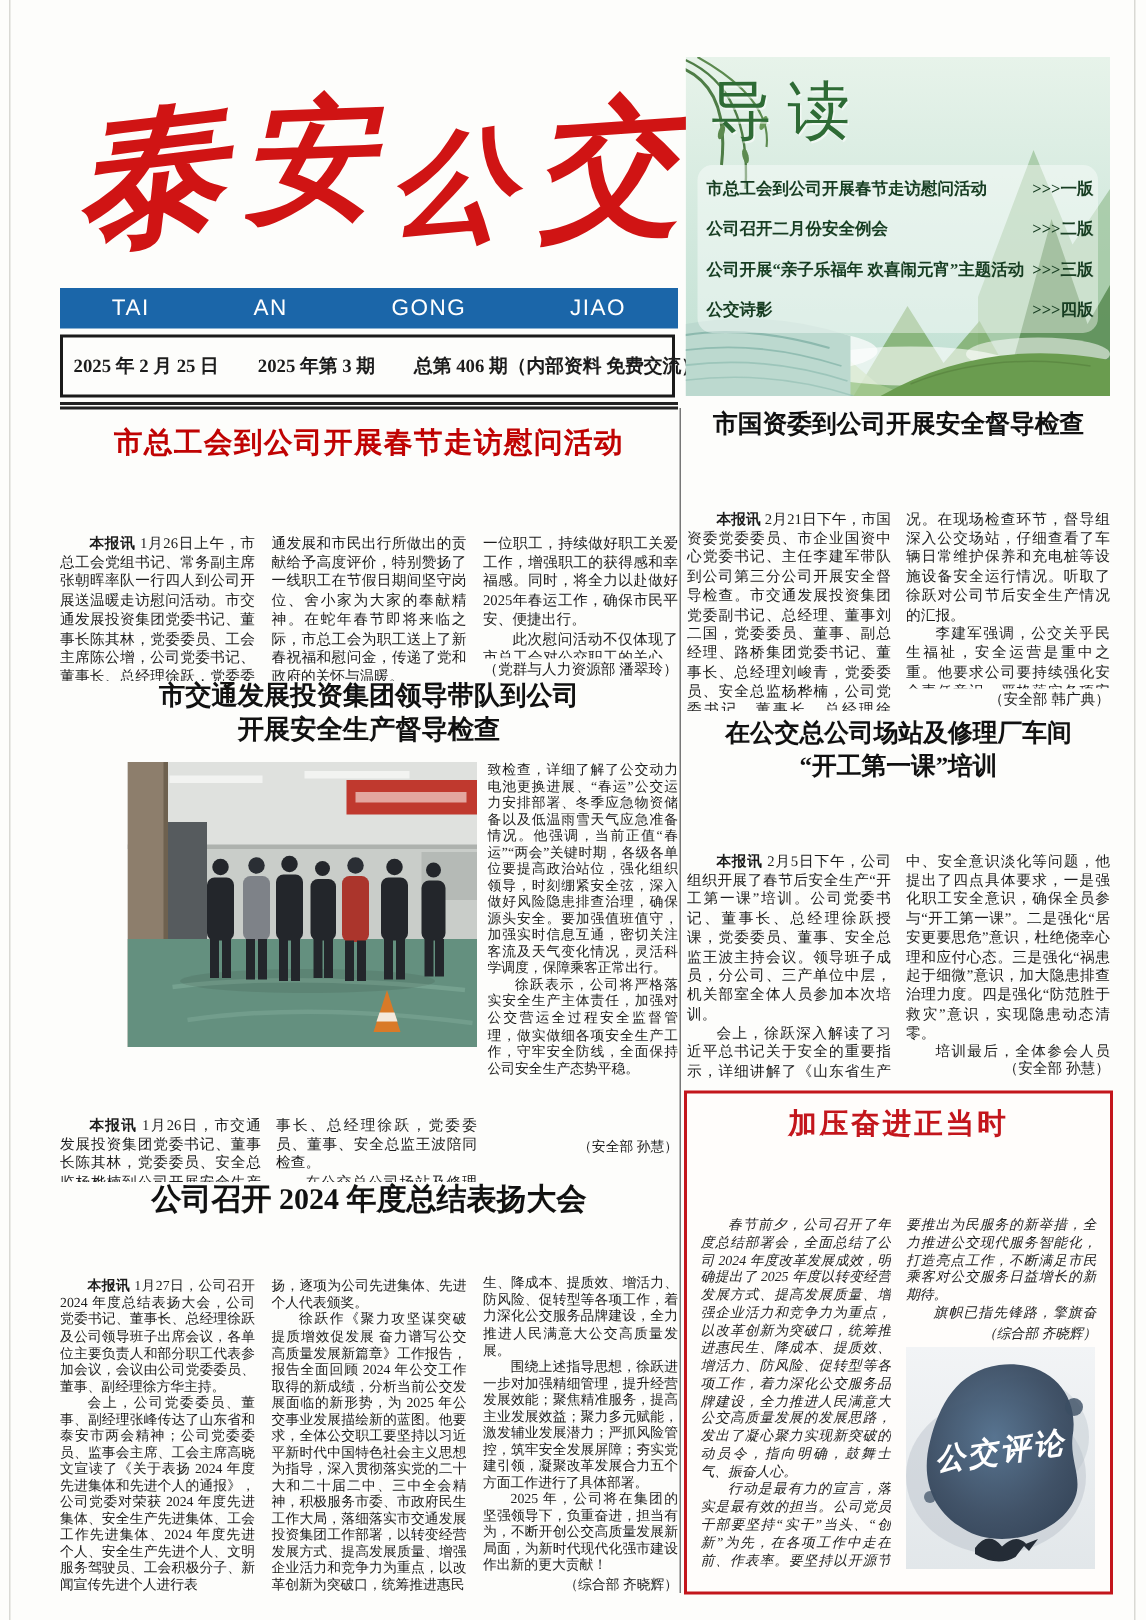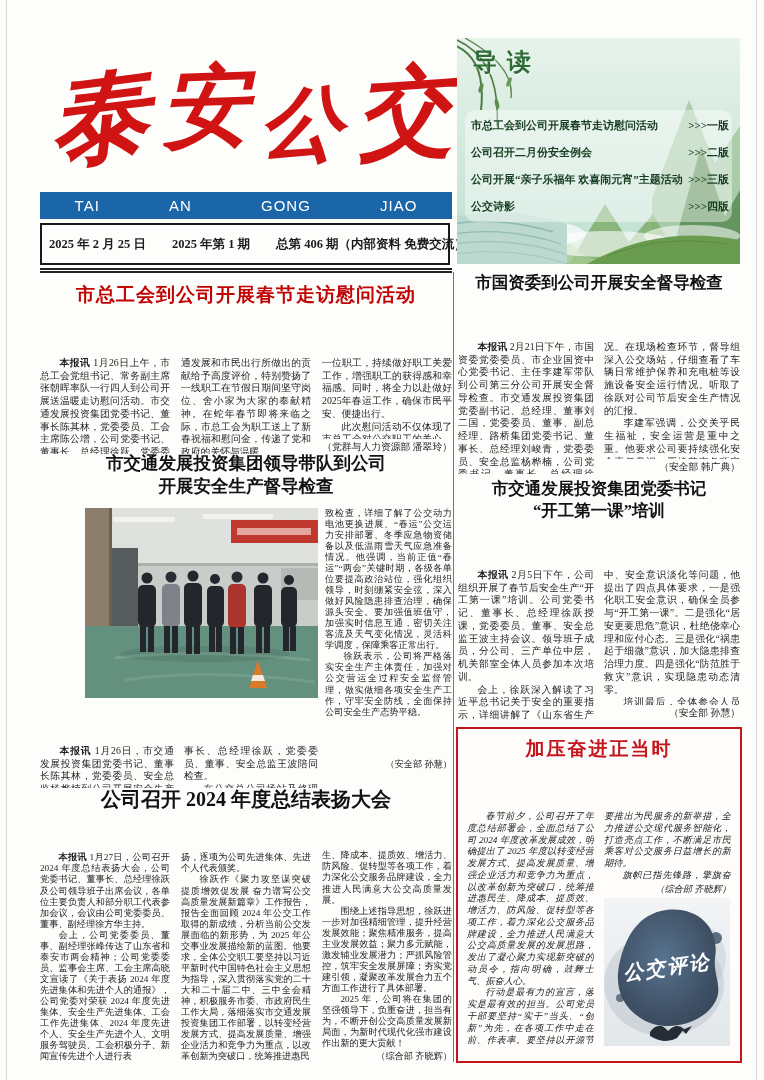--- a/index.html
+++ b/index.html
@@ -27,21 +27,21 @@
   .pub-host{margin-right:40px;letter-spacing:6px;}
   .pub-email{font-family:"DejaVu Sans Mono",monospace;font-size:11.5px;font-weight:700;}
   .pub-date{margin-right:26px;}
   .pub-issue{margin-right:26px;}
   #doublerule{left:40px;top:268px;width:412px;height:5px;border-top:2.5px solid #222;border-bottom:2.5px solid #222;box-sizing:border-box;}
   #vdivider{left:453px;top:272px;height:790px;border-left:1px solid #777;width:0;}
 
   
   #daodu{left:457px;top:38px;width:283px;height:226px;overflow:hidden;}
   #daodu svg{position:absolute;left:0;top:0;}
-  .daodu-title{position:absolute;left:16px;top:8px;font-size:24px;font-weight:700;color:#2e6b35;
+  .daodu-title{position:absolute;left:16px;top:8px;font-size:42px;font-weight:400;color:#2e6b35;
                letter-spacing:10px;text-shadow:1px 1px 0 rgba(255,255,255,.55);}
   .daodu-panel{position:absolute;left:8px;top:72px;width:267px;height:112px;background:rgba(255,255,255,.42);border-radius:10px;}
   .daodu-items{position:absolute;left:14px;top:80px;width:258px;}
   .daodu-item{display:flex;justify-content:space-between;align-items:baseline;gap:4px;
               font-size:11px;font-weight:700;color:#173d22;margin-bottom:12px;white-space:nowrap;}
 
   
   .headline{position:absolute;text-align:center;font-weight:800;color:#111;}
   .red{color:#c00303;}
   .cols{position:absolute;display:flex;}
@@ -77,21 +77,21 @@
   </div>
   <div class="abs" id="bluebar">
     <span>TAI</span>
     <span>AN</span>
     <span>GONG</span>
     <span>JIAO</span>
   </div>
   <div class="abs" id="pubbox">
     <div class="pubrow">
       <span class="pub-date">2025 年 2 月 25 日</span>
-      <span class="pub-issue">2025 年第 1 期</span>
+      <span class="pub-issue">2025 年第 3 期</span>
       <span>总第 406 期（内部资料 免费交流）</span>
     </div>
   </div>
   <div class="abs" id="doublerule"></div>
   <div class="abs" id="vdivider"></div>
 
   <div class="abs" id="daodu">
     <svg width="283" height="226" viewBox="0 0 283 226">
       <defs>
         <linearGradient id="sky" x1="0" y1="0" x2="0" y2="1">
@@ -263,21 +263,21 @@
     <div class="col flexcol">
       <div class="txt">
         <p class="p noind">况。在现场检查环节，督导组深入公交场站，仔细查看了车辆日常维护保养和充电桩等设施设备安全运行情况。听取了徐跃对公司节后安全生产情况的汇报。</p>
         <p class="p">李建军强调，公交关乎民生福祉，安全运营是重中之重。他要求公司要持续强化安全责任意识，严格落实各项安全管理制度，不断提升安全管理水平，为市民提供更加安全、便捷、舒适的出行服务。</p>
       </div>
       <p class="p sign">（安全部 韩广典）</p>
     </div>
   </div>
 
   <div class="headline" style="left:458px;top:478px;width:282px;font-size:16.5px;line-height:1.35;">
-    <div>市交通发展投资集团党委书记</div>
+    <div>在公交总公司场站及修理厂车间</div>
     <div>“开工第一课”培训</div>
   </div>
   <div class="cols bodytxt" style="left:458px;top:526px;width:282px;height:194px;gap:10px;">
     <div class="col">
       <p class="p"><b class="lede">本报讯</b><span> 2月5日下午，公司组织开展了春节后安全生产“开工第一课”培训。公司党委书记、董事长、总经理徐跃授课，党委委员、董事、安全总监王波主持会议。领导班子成员，分公司、三产单位中层，机关部室全体人员参加本次培训。</span></p>
       <p class="p">会上，徐跃深入解读了习近平总书记关于安全的重要指示，详细讲解了《山东省生产经营单位安全生产主体责任规定》及重大事故隐患判定标准。针对节后容易出现思想不集</p>
     </div>
     <div class="col flexcol">
       <div class="txt">
         <p class="p noind">中、安全意识淡化等问题，他提出了四点具体要求，一是强化职工安全意识，确保全员参与“开工第一课”。二是强化“居安更要思危”意识，杜绝侥幸心理和应付心态。三是强化“祸患起于细微”意识，加大隐患排查治理力度。四是强化“防范胜于救灾”意识，实现隐患动态清零。</p>

